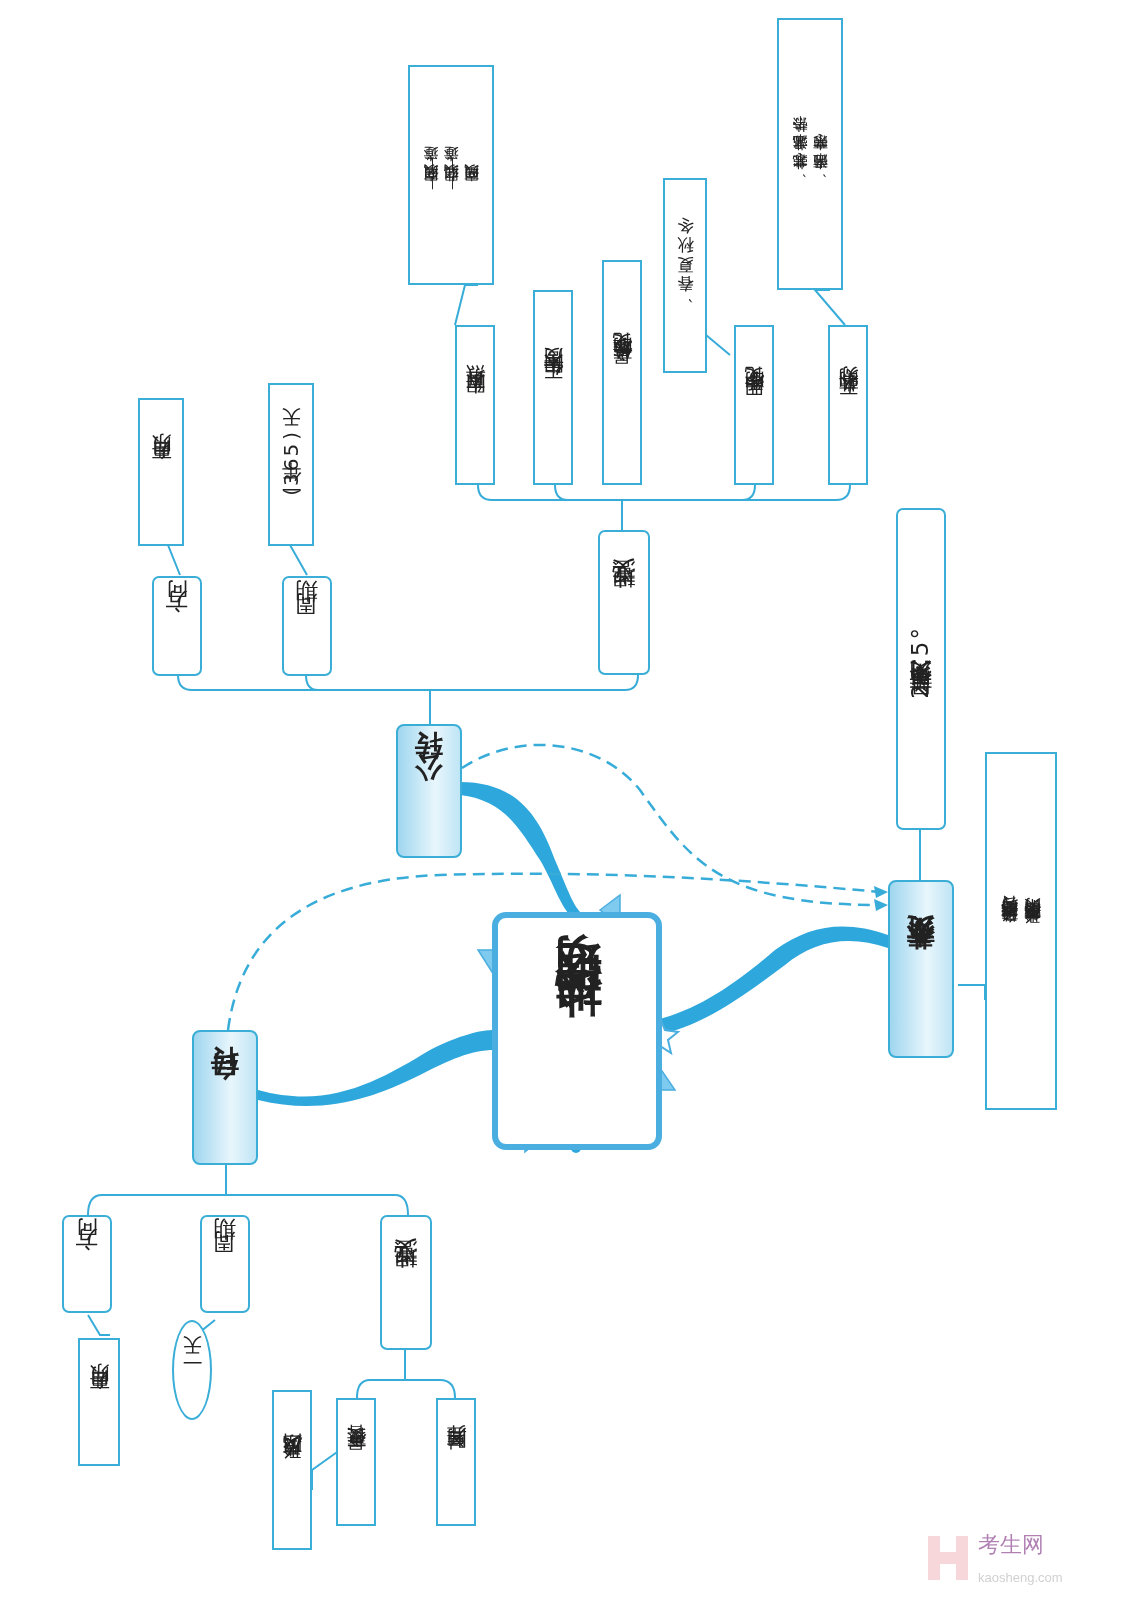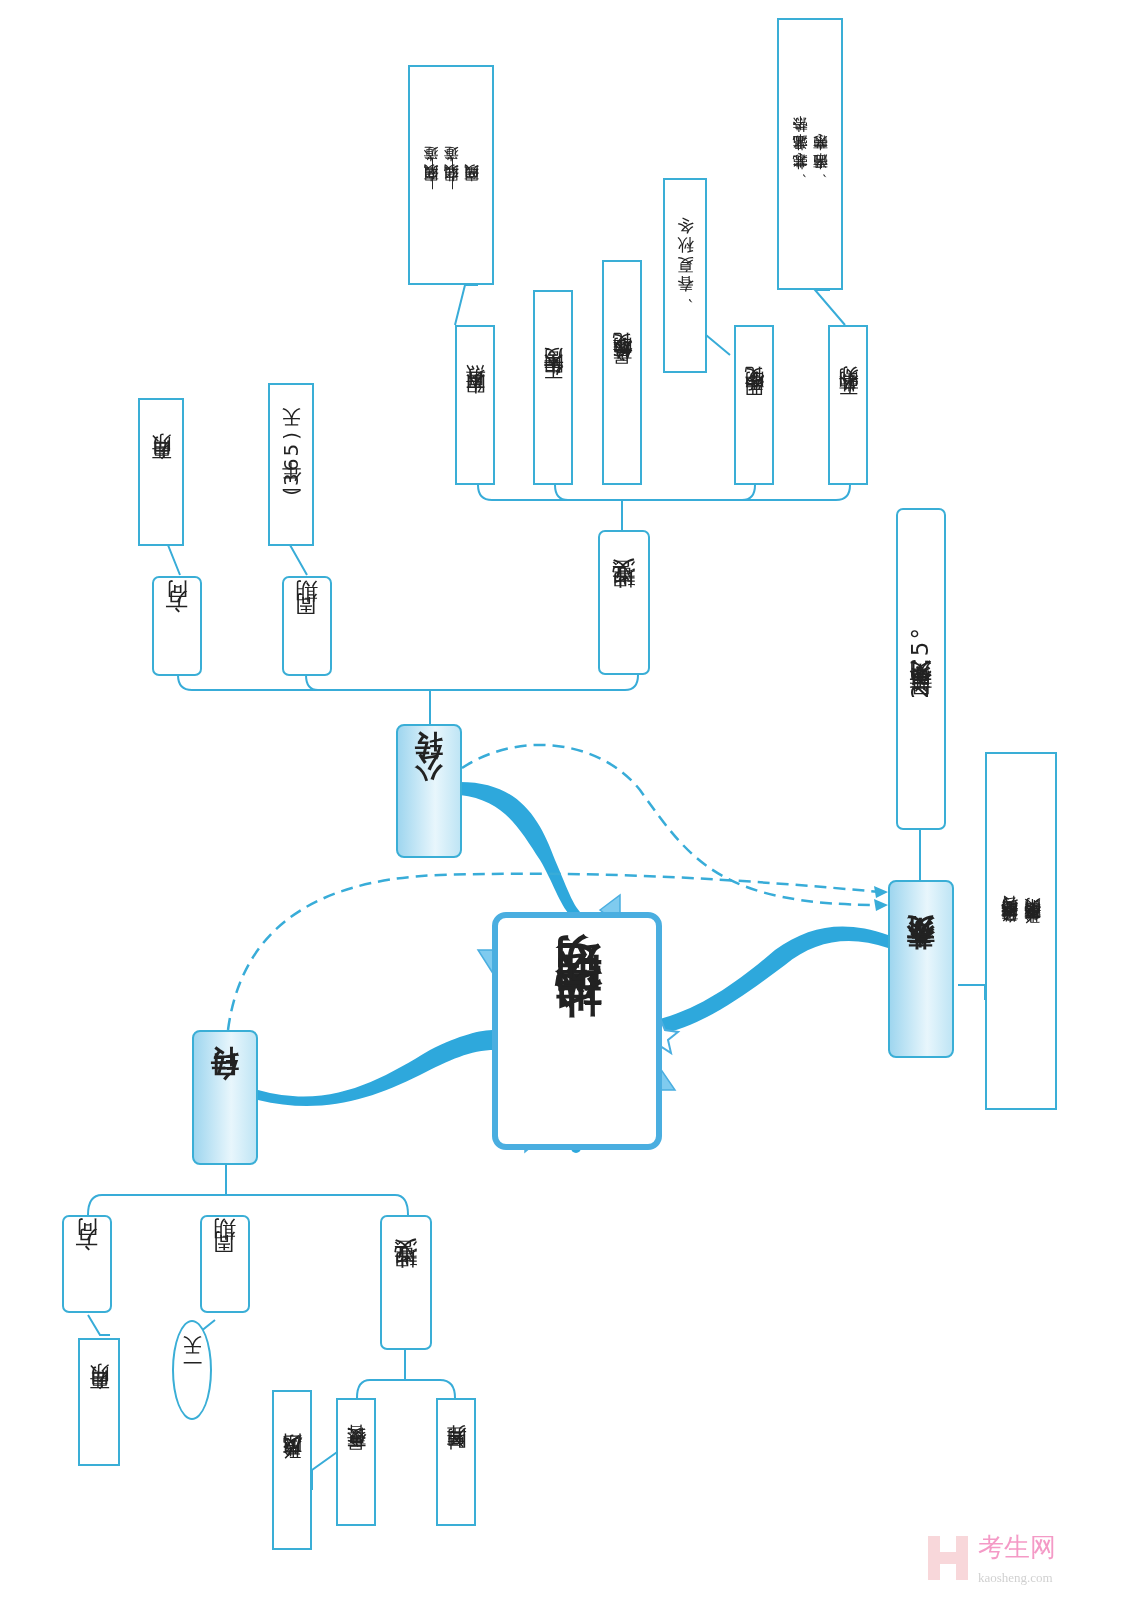--- a/index.html
+++ b/index.html
@@ -12,22 +12,22 @@
   .f28{font-size:28px;letter-spacing:6px;}
   .f24{font-size:23px;letter-spacing:2px;}
   .f20{font-size:20px;letter-spacing:2px;}
   .f17{font-size:17px;letter-spacing:1px;}
   .f15{font-size:15px;letter-spacing:1px;}
   .sans{font-family:"DejaVu Sans","Liberation Sans",sans-serif;}
   .center-box{position:absolute;left:492px;top:912px;width:170px;height:238px;border:6px solid #4aaee0;border-radius:14px;background:#fff;box-sizing:border-box;display:flex;align-items:center;justify-content:center;}
   .center-title{font-size:46px;font-weight:bold;font-family:"DejaVu Sans",sans-serif;letter-spacing:10px;}
   .watermark{position:absolute;left:928px;top:1528px;width:180px;height:60px;opacity:0.55;}
   .wm-logo{position:absolute;left:0;top:8px;width:40px;height:44px;}
-  .wm-text{position:absolute;left:50px;top:2px;font-size:26px;color:#ec4899;font-family:"DejaVu Sans",sans-serif;}
-  .wm-url{position:absolute;left:50px;top:42px;font-size:13px;color:#aaa;font-family:Liberation Serif, serif;}
+  .wm-text{position:absolute;left:50px;top:2px;font-size:22px;color:#701a75;font-family:"DejaVu Sans",sans-serif;}
+  .wm-url{position:absolute;left:50px;top:42px;font-size:13px;color:#aaa;font-family:Liberation Sans, sans-serif;}
 </style>
 </head>
 <body>
 
 <svg class="lines" viewBox="0 0 1131 1600">
   <g fill="none" stroke="#38acd8" stroke-width="2">
 
     <path d="M430 690 L430 725"></path>
     <path d="M178 675 Q178 690 192 690 L625 690 Q638 690 638 675"></path>
     <path d="M306 675 Q306 690 318 690"></path>

